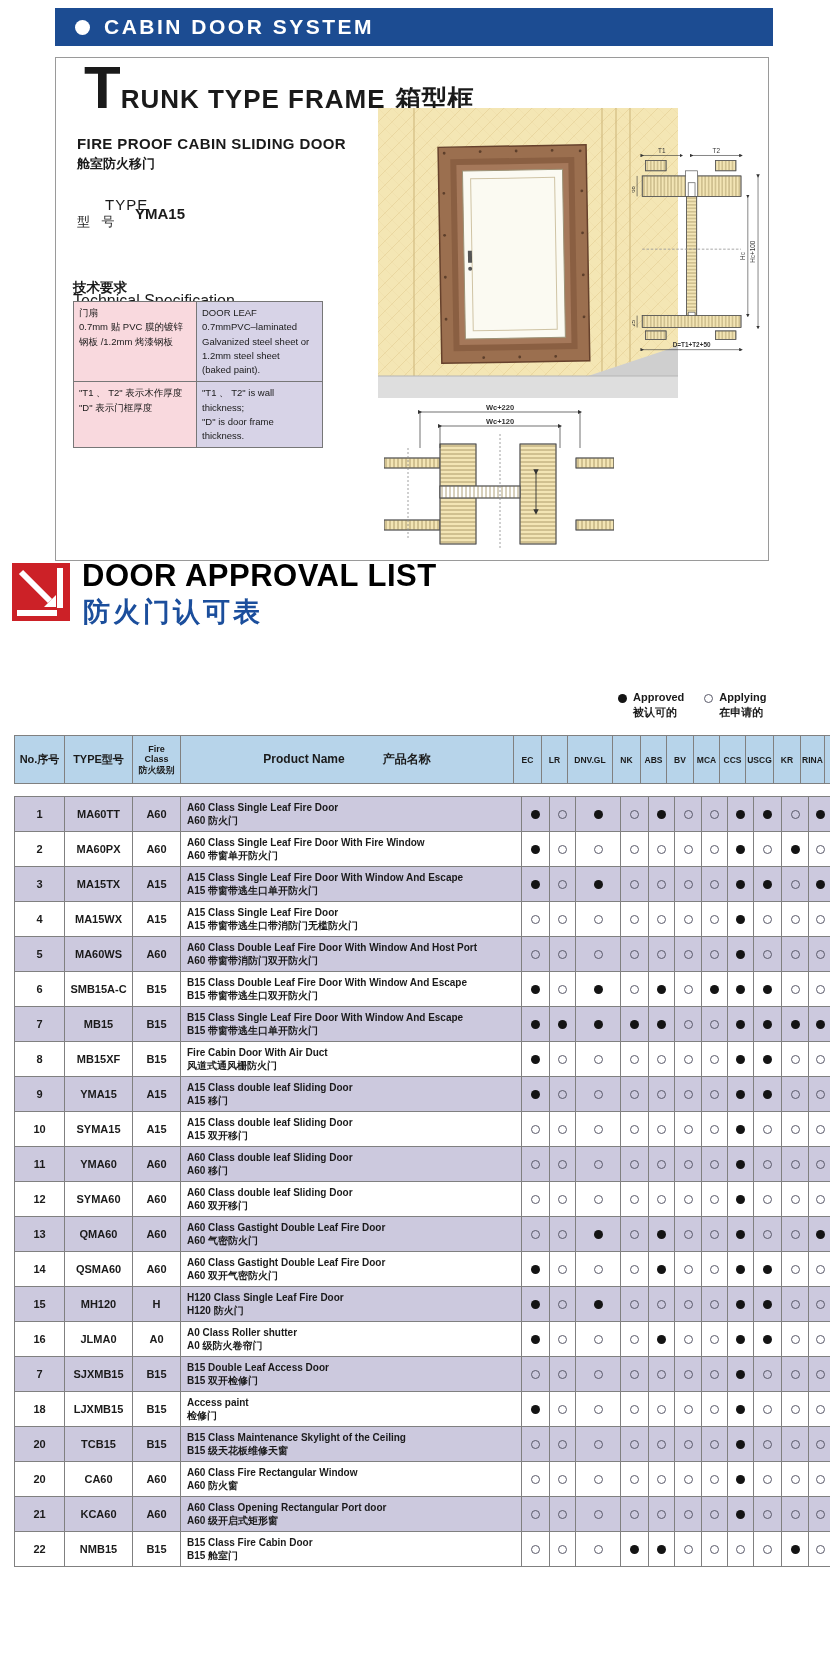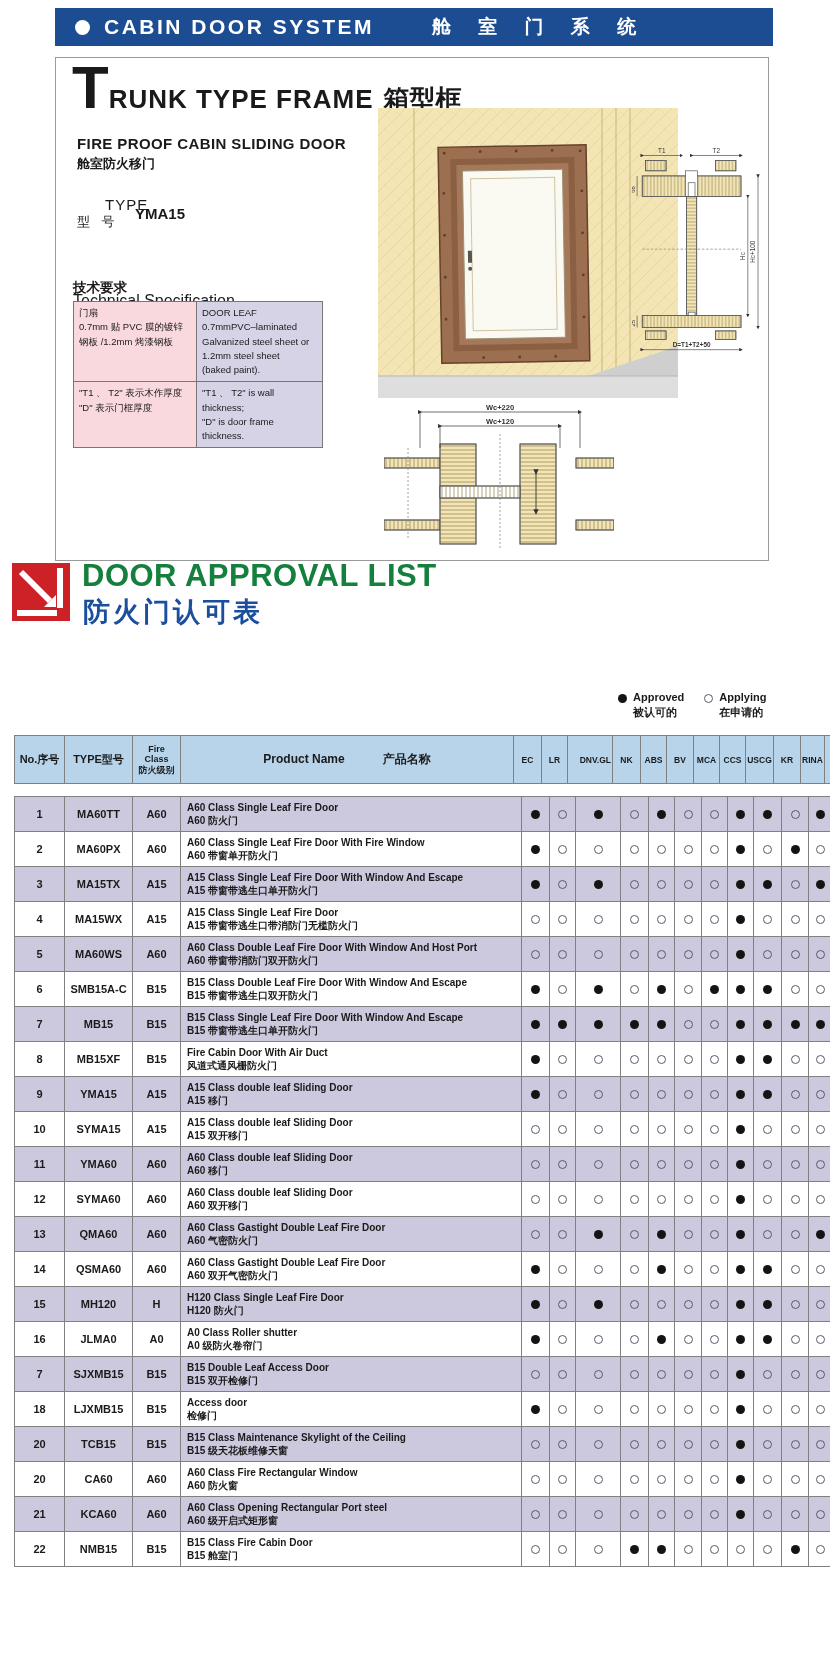--- a/index.html
+++ b/index.html
@@ -7,21 +7,21 @@
         font-family:"Liberation Sans",sans-serif;color:#1a1a1a;}
 
   
   .banner{position:absolute;left:55px;top:8px;width:718px;height:38px;display:flex;align-items:center;}
   .banner .bullet{width:15px;height:15px;border-radius:50%;background:#fff;margin:0 14px 0 20px;flex:0 0 auto;}
   .banner .b-en{color:#fff;font-weight:bold;font-size:21px;letter-spacing:2.5px;}
   .banner .b-cn{color:#fff;font-weight:bold;font-size:19px;letter-spacing:11px;margin-left:58px;}
 
   
   .frame-box{position:absolute;left:55px;top:57px;width:712px;height:502px;border:1px solid #9a9a9a;background:#fff;}
-  .trunk-title{position:absolute;left:16px;top:0px;white-space:nowrap;}
+  .trunk-title{position:absolute;left:28px;top:0px;white-space:nowrap;}
   .trunk-title .big-t{font-size:60px;font-weight:bold;line-height:1;}
   .trunk-title .t-rest{font-size:26px;font-weight:bold;letter-spacing:1px;}
   .trunk-title .t-cn{font-size:26px;font-weight:bold;margin-left:10px;}
   .sub-en{position:absolute;left:21px;top:77px;font-size:15px;font-weight:bold;letter-spacing:.4px;}
   .sub-cn{position:absolute;left:21px;top:97px;font-size:13px;font-weight:bold;}
   .type-block{position:absolute;left:21px;top:138px;}
   .type-block .tl{font-size:15px;letter-spacing:1px;margin-left:28px;}
   .type-block .tc{font-size:13px;letter-spacing:4px;}
   .type-block .tv{position:absolute;left:58px;top:9px;font-size:15px;font-weight:bold;}
   .spec-title-en{position:absolute;left:17px;top:202px;font-size:16px;margin-top:32px;}
@@ -29,21 +29,21 @@
   .spec-table{position:absolute;left:17px;top:243px;width:250px;border-collapse:collapse;}
   .spec-table td{border:1px solid #777;font-size:9.5px;line-height:1.5;padding:4px 5px;
                  vertical-align:top;white-space:pre-line;}
   .spec-table td.cn{background:#f9d9de;width:112px;}
   .spec-table td.en{background:#d7d3e7;}
 
   svg text{font-family:"Liberation Sans",sans-serif;fill:#333;}
 
   
   .apv-logo{position:absolute;left:12px;top:563px;}
-  .apv-title{position:absolute;left:82px;top:558px;font-size:31px;font-weight:bold;color:#15803d;letter-spacing:.5px;}
+  .apv-title{position:absolute;left:82px;top:558px;font-size:31px;font-weight:bold;color:#000000;letter-spacing:.5px;}
   .apv-title-cn{position:absolute;left:83px;top:594px;font-size:27px;font-weight:bold;color:#1b4e9c;letter-spacing:3px;}
 
   .legend{position:absolute;left:618px;top:690px;display:flex;gap:20px;}
   .legend-item{display:flex;align-items:flex-start;gap:6px;}
   .legend-item .txt{font-size:11px;font-weight:bold;line-height:15px;}
   .lg-dot{margin-top:4px;flex:0 0 auto;}
   .dot{display:inline-block;vertical-align:middle;}
   .dot.f{width:9px;height:9px;background:#141414;border-radius:50%;}
   .dot.o{width:7px;height:7px;border:1.6px solid #5a5a6a;border-radius:50%;background:transparent;}
 
@@ -70,21 +70,20 @@
   td.c-dot{text-align:center;}
 </style>
 </head>
 <body>
 
 <div class="page">
 
   <div class="banner" style="background:#1c4c92;">
     <span class="bullet"></span>
     <span class="b-en">CABIN DOOR SYSTEM</span>
-    <span class="b-cn">舱 室 门 系 统</span>
   </div>
 
   <div class="frame-box">
     <div class="trunk-title">
       <span class="big-t">T</span><span class="t-rest">RUNK TYPE FRAME</span><span class="t-cn">箱型框</span>
     </div>
     <div class="sub-en">FIRE PROOF CABIN SLIDING DOOR</div>
     <div class="sub-cn">舱室防火移门</div>
     <div class="type-block">
       <div class="tl">TYPE</div>
@@ -272,21 +271,21 @@
       <thead>
         <tr class="hrow">
           <th class="h-no">No.序号</th>
           <th class="h-type">TYPE型号</th>
           <th class="h-fire">Fire
 Class
 防火级别</th>
           <th class="h-name"><span>Product Name</span><span class="gap"></span><span>产品名称</span></th>
         <th class="soc" style="width: 25px;">EC</th>
             <th class="soc" style="width: 23px;">LR</th>
-            <th class="soc" style="width: 42px; text-align: right;">DNV.GL</th>
+            <th class="soc" style="width: 42px;">DNV.GL</th>
             <th class="soc" style="width: 25px;">NK</th>
             <th class="soc" style="width: 23px;">ABS</th>
             <th class="soc" style="width: 24px;">BV</th>
             <th class="soc" style="width: 23px;">MCA</th>
             <th class="soc" style="width: 23px;">CCS</th>
             <th class="soc" style="width: 25px;">USCG</th>
             <th class="soc" style="width: 24px;">KR</th>
             <th class="soc" style="width: 21px;">RINA</th>
             <th class="soc" style="width: 22px;">RS</th>
           </tr>
@@ -632,21 +631,21 @@
             <td class="c-dot" style="width:23px"><span class="dot f"></span></td>
             <td class="c-dot" style="width:25px"><span class="dot o"></span></td>
             <td class="c-dot" style="width:24px"><span class="dot o"></span></td>
             <td class="c-dot" style="width:21px"><span class="dot o"></span></td>
           </tr>
           <tr>
             <td class="c-no" style="width:47px">18</td>
             <td class="c-type" style="width:65px">LJXMB15</td>
             <td class="c-fire" style="width:45px">B15</td>
             <td class="c-name" style="width:330px">
-              <div class="ne">Access door</div>
+              <div class="ne">Access paint</div>
               <div class="nc">检修门</div>
             </td>
             <td class="c-dot" style="width:25px"><span class="dot f"></span></td>
             <td class="c-dot" style="width:23px"><span class="dot o"></span></td>
             <td class="c-dot" style="width:42px"><span class="dot o"></span></td>
             <td class="c-dot" style="width:25px"><span class="dot o"></span></td>
             <td class="c-dot" style="width:23px"><span class="dot o"></span></td>
             <td class="c-dot" style="width:24px"><span class="dot o"></span></td>
             <td class="c-dot" style="width:23px"><span class="dot o"></span></td>
             <td class="c-dot" style="width:23px"><span class="dot f"></span></td>
@@ -692,21 +691,21 @@
             <td class="c-dot" style="width:23px"><span class="dot f"></span></td>
             <td class="c-dot" style="width:25px"><span class="dot o"></span></td>
             <td class="c-dot" style="width:24px"><span class="dot o"></span></td>
             <td class="c-dot" style="width:21px"><span class="dot o"></span></td>
           </tr>
           <tr>
             <td class="c-no" style="width:47px">21</td>
             <td class="c-type" style="width:65px">KCA60</td>
             <td class="c-fire" style="width:45px">A60</td>
             <td class="c-name" style="width:330px">
-              <div class="ne">A60 Class  Opening Rectangular Port steel</div>
+              <div class="ne">A60 Class  Opening Rectangular Port door</div>
               <div class="nc">A60 级开启式矩形窗</div>
             </td>
             <td class="c-dot" style="width:25px"><span class="dot o"></span></td>
             <td class="c-dot" style="width:23px"><span class="dot o"></span></td>
             <td class="c-dot" style="width:42px"><span class="dot o"></span></td>
             <td class="c-dot" style="width:25px"><span class="dot o"></span></td>
             <td class="c-dot" style="width:23px"><span class="dot o"></span></td>
             <td class="c-dot" style="width:24px"><span class="dot o"></span></td>
             <td class="c-dot" style="width:23px"><span class="dot o"></span></td>
             <td class="c-dot" style="width:23px"><span class="dot f"></span></td>

